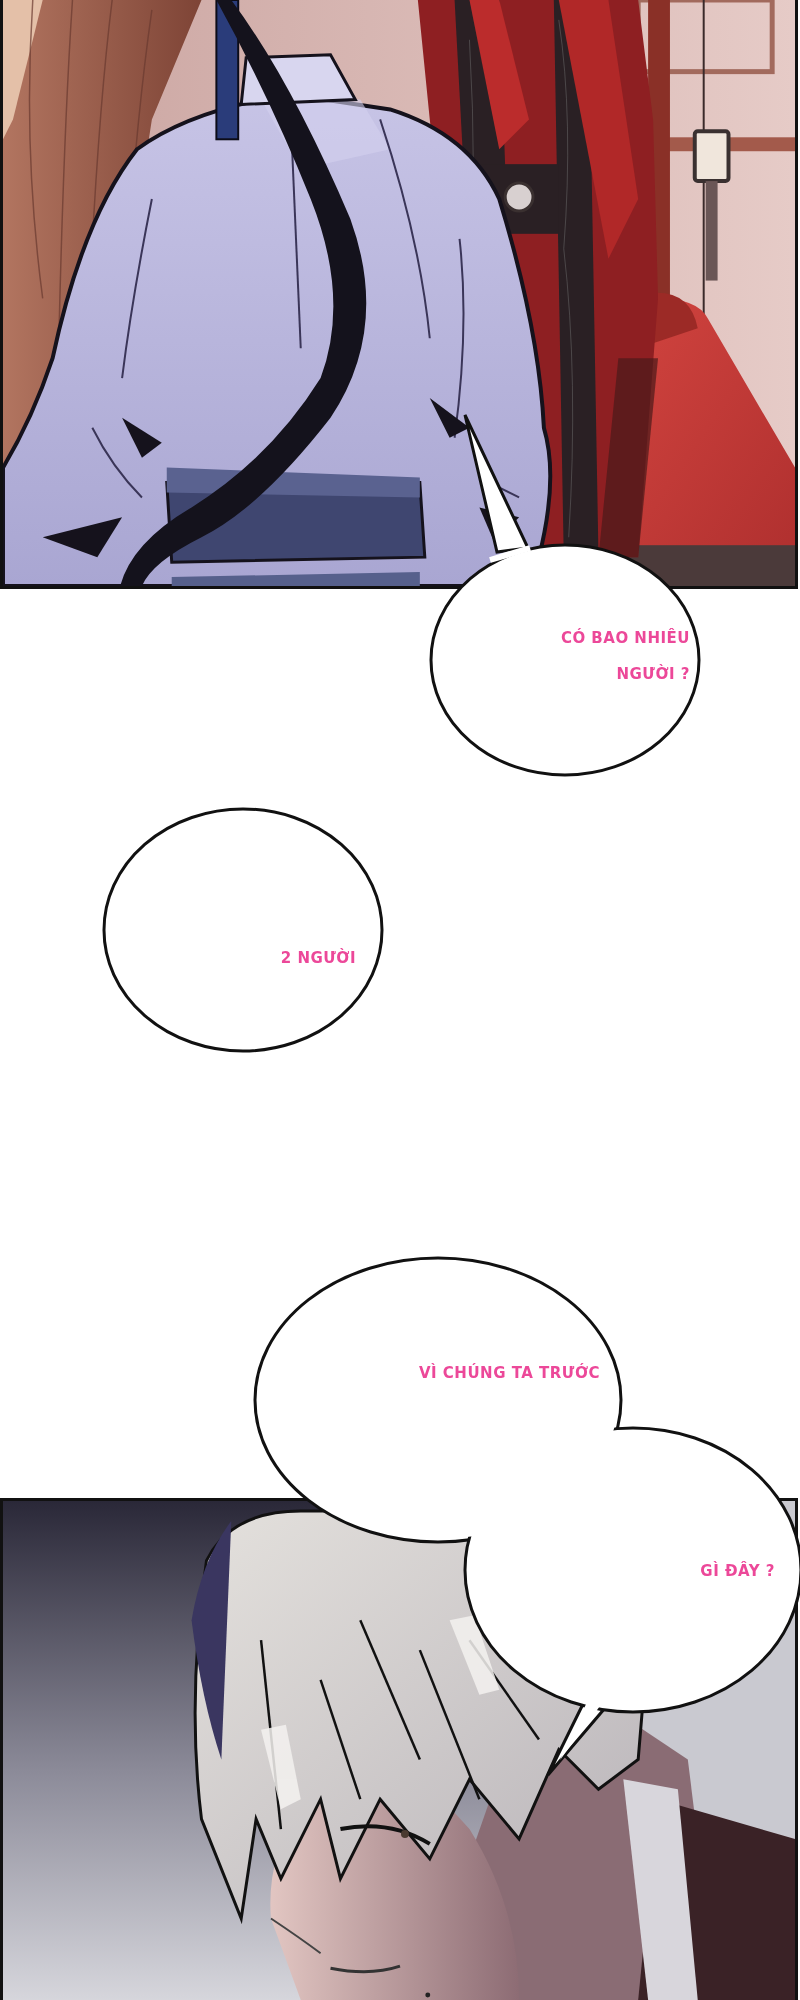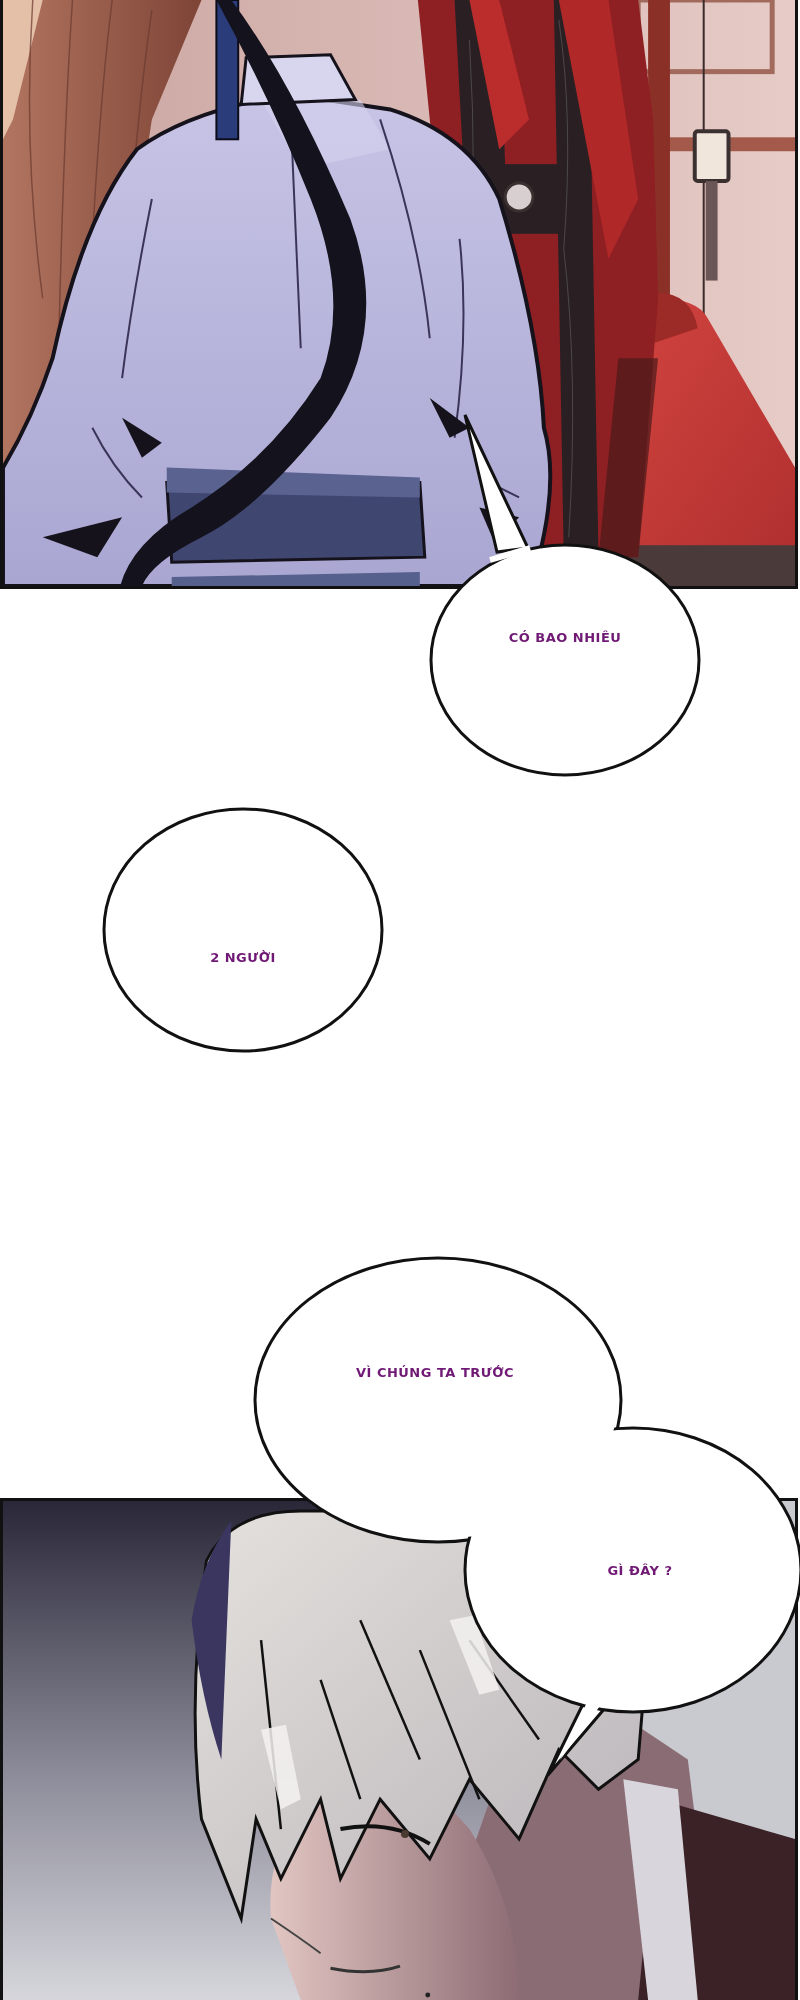--- a/index.html
+++ b/index.html
@@ -1,23 +1,23 @@
 <!DOCTYPE html>
 <html><head>
 <meta charset="utf-8">
 <style>
   html, body { margin: 0; padding: 0; background: #ffffff; }
   body { width: 800px; height: 2000px; position: relative; overflow: hidden; font-family: "DejaVu Sans", sans-serif; }
   .panel { position: absolute; overflow: hidden; box-sizing: border-box; border: 3px solid #111; }
   .panel svg { display: block; width: 100%; height: 100%; }
   .layer { position: absolute; left: 0; top: 0; width: 800px; height: 2000px; pointer-events: none; }
   .bubble-text {
-    position: absolute; text-align: center; color: #701a75;
+    position: absolute; text-align: right; color: #ec4899;
     font-family: "DejaVu Sans", sans-serif; font-weight: bold;
-    font-size: 13px; line-height: 36px; letter-spacing: 0.5px;
+    font-size: 15px; line-height: 36px; letter-spacing: 0.5px;
     text-transform: uppercase; pointer-events: none;
   }
   .bubble-text span { display: block; white-space: nowrap; }
 </style>
 </head>
 <body>
 
 <div class="panel" style="left:0; top:0; width:798px; height:589px; border-top:none;">
   <svg viewBox="0 0 798 589" preserveAspectRatio="none">
     <defs>
@@ -178,20 +178,21 @@
 
     <ellipse cx="438" cy="1400" rx="180" ry="139" fill="#fff"></ellipse>
     <path d="M560 1760 L587 1702 L600 1706 Z" fill="#fff"></path>
     <ellipse cx="633" cy="1570" rx="165" ry="139" fill="#fff"></ellipse>
     <ellipse cx="438" cy="1400" rx="150" ry="100" fill="#fff"></ellipse>
   </g>
 </svg>
 
 <div class="bubble-text" style="left:440px; top:620px; width:250px;">
   <span>CÓ BAO NHIÊU</span>
+  <span>NGƯỜI ?</span>
 </div>
 
 <div class="bubble-text" style="left:130px; top:940px; width:226px;">
   <span>2 NGƯỜI</span>
 </div>
 
 <div class="bubble-text" style="left:270px; top:1355px; width:330px;">
   <span>VÌ CHÚNG TA TRƯỚC</span>
 </div>
 

